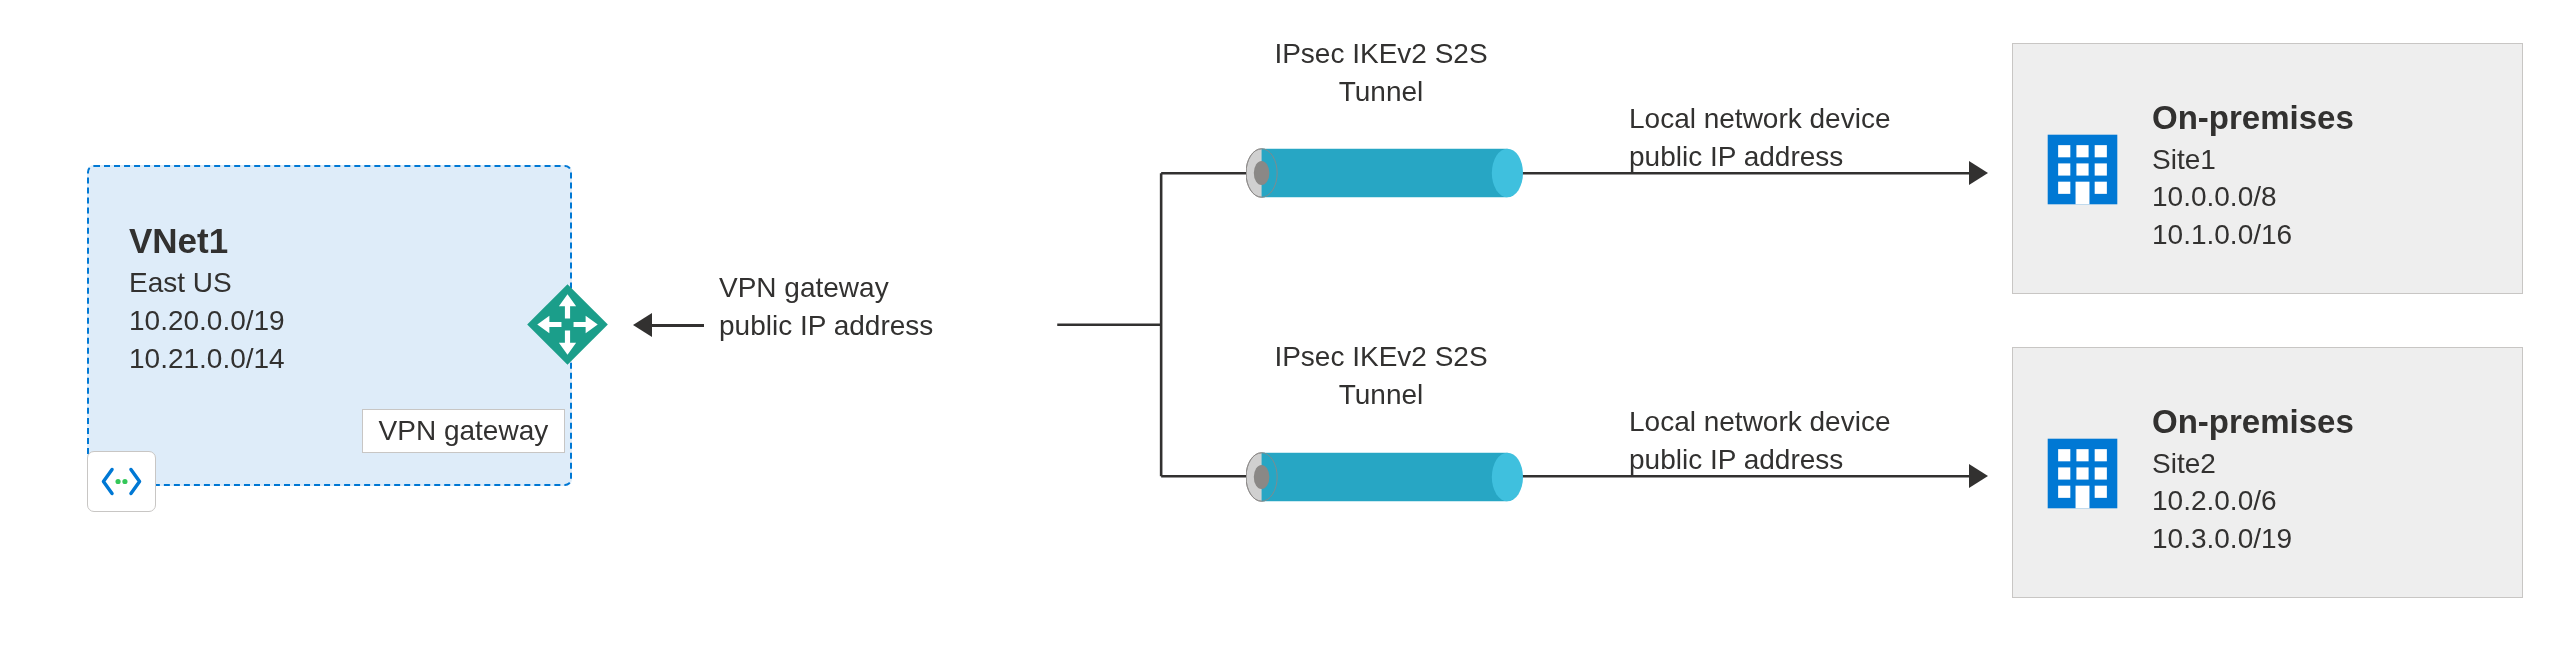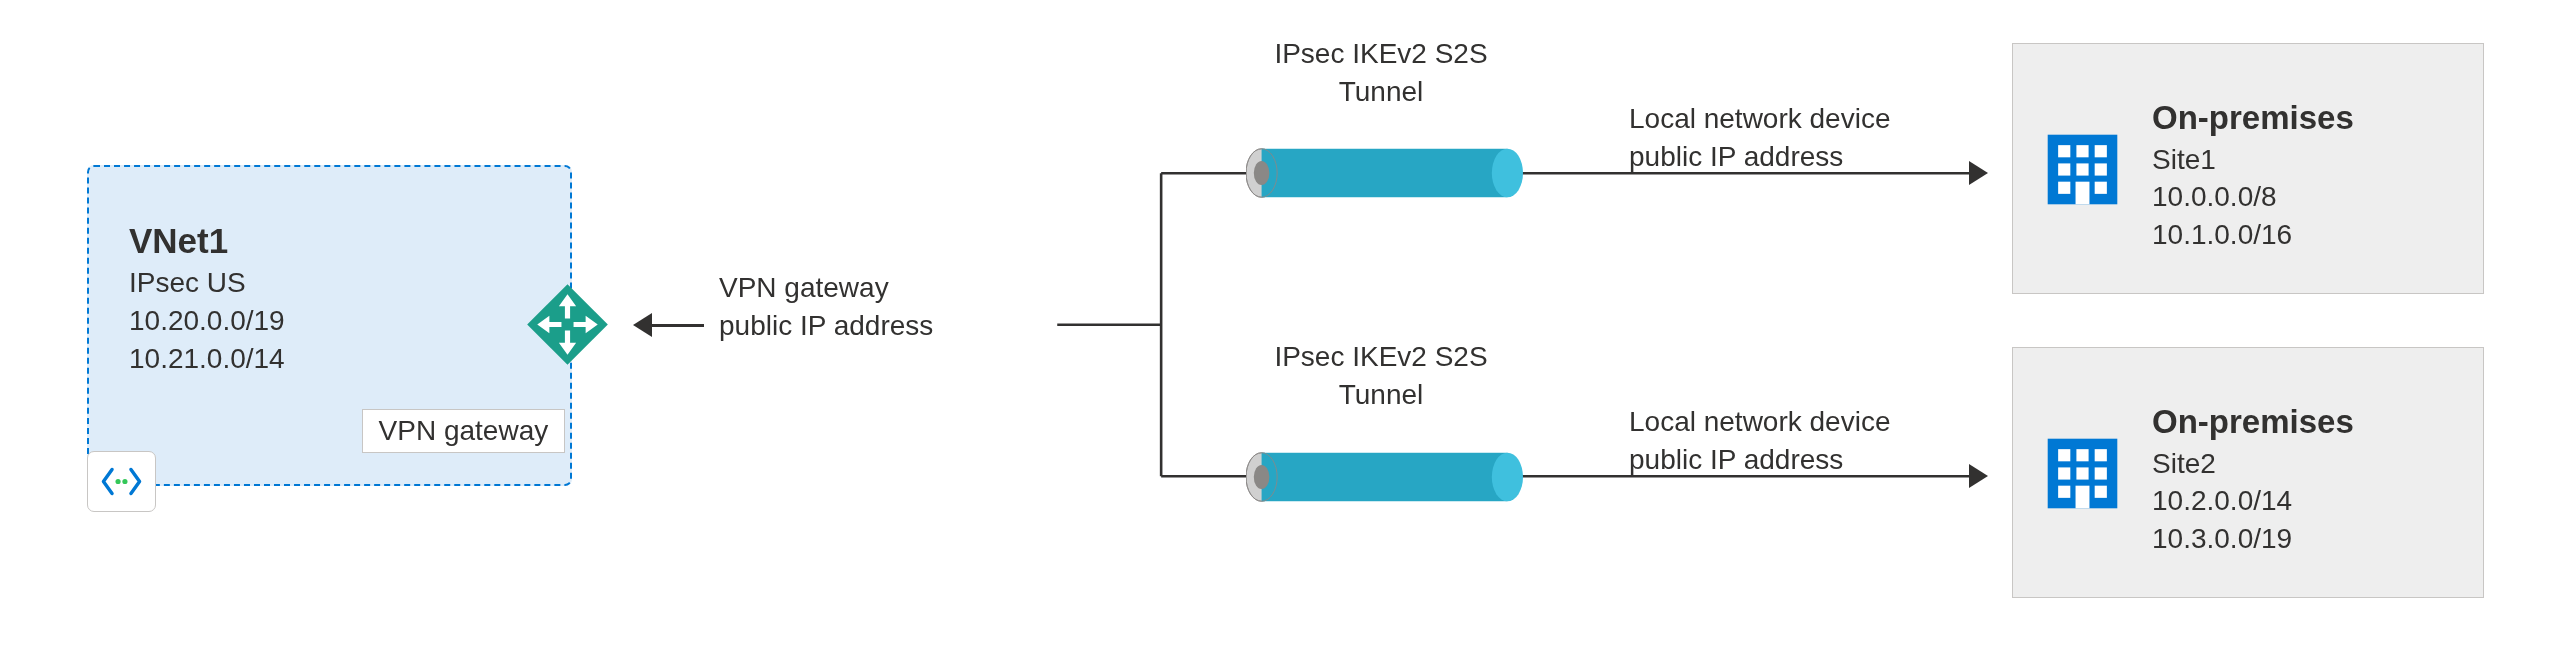--- a/index.html
+++ b/index.html
@@ -63,21 +63,21 @@
     line-height: 1.35;
   }
   .tunnel1-label { left: 1225px; top: 35px; text-align: center; width: 312px; line-height: 1.35; }
   .tunnel2-label { left: 1225px; top: 338px; text-align: center; width: 312px; line-height: 1.35; }
   .tunnel1 { left: 1246px; top: 147px; }
   .tunnel2 { left: 1246px; top: 451px; }
   .tunnel-shape { width: 277px; height: 52px; }
   .localdev1 { left: 1629px; top: 100px; line-height: 1.35; }
   .localdev2 { left: 1629px; top: 403px; line-height: 1.35; }
   .site-box {
-    width: 472px;
+    width: 511px;
     height: 251px;
     background: #eeeeee;
     border: 0.9px solid #c8c6c4;
   }
   .site1 { left: 2012px; top: 43px; }
   .site2 { left: 2012px; top: 347px; }
   .site-icon {
     position: absolute;
     left: 26px;
     top: 82px;
@@ -118,21 +118,21 @@
   <line x1="1340" y1="200" x2="1340" y2="550" stroke="#323130" stroke-width="3"></line>
 
   <line x1="1340" y1="200" x2="2290" y2="200" stroke="#323130" stroke-width="3"></line>
 
   <line x1="1340" y1="550" x2="2290" y2="550" stroke="#323130" stroke-width="3"></line>
 </svg>
 
 <div class="abs vnet-box"></div>
 <div class="abs vnet-text">
   <div class="bold" style="font-size:35px">VNet1</div>
-  <div>IPsec US</div>
+  <div>East US</div>
   <div>10.20.0.0/19</div>
   <div>10.21.0.0/14</div>
 </div>
 
 <div class="abs vnet-icon">
   <svg width="43" height="35" viewBox="0 0 50 40">
     <path d="M14 6 L4 20 L14 34" fill="none" stroke="#0078d4" stroke-width="4" stroke-linecap="round" stroke-linejoin="round"></path>
     <path d="M36 6 L46 20 L36 34" fill="none" stroke="#0078d4" stroke-width="4" stroke-linecap="round" stroke-linejoin="round"></path>
     <circle cx="21" cy="20" r="3" fill="#34c759"></circle>
     <circle cx="29" cy="20" r="3" fill="#34c759"></circle>
@@ -237,17 +237,17 @@
       <rect x="43" y="43" width="14" height="14" fill="#ffffff"></rect>
       <rect x="64" y="43" width="14" height="14" fill="#ffffff"></rect>
       <rect x="22" y="64" width="14" height="14" fill="#ffffff"></rect>
       <rect x="64" y="64" width="14" height="14" fill="#ffffff"></rect>
       <rect x="42" y="64" width="16" height="26" fill="#ffffff"></rect>
     </svg>
   </div>
   <div class="site-text">
     <div class="bold" style="font-size:33px">On-premises</div>
     <div>Site2</div>
-    <div>10.2.0.0/14</div>
+    <div>10.2.0.0/6</div>
     <div>10.3.0.0/19</div>
   </div>
 </div>
 
 
 </body></html>

